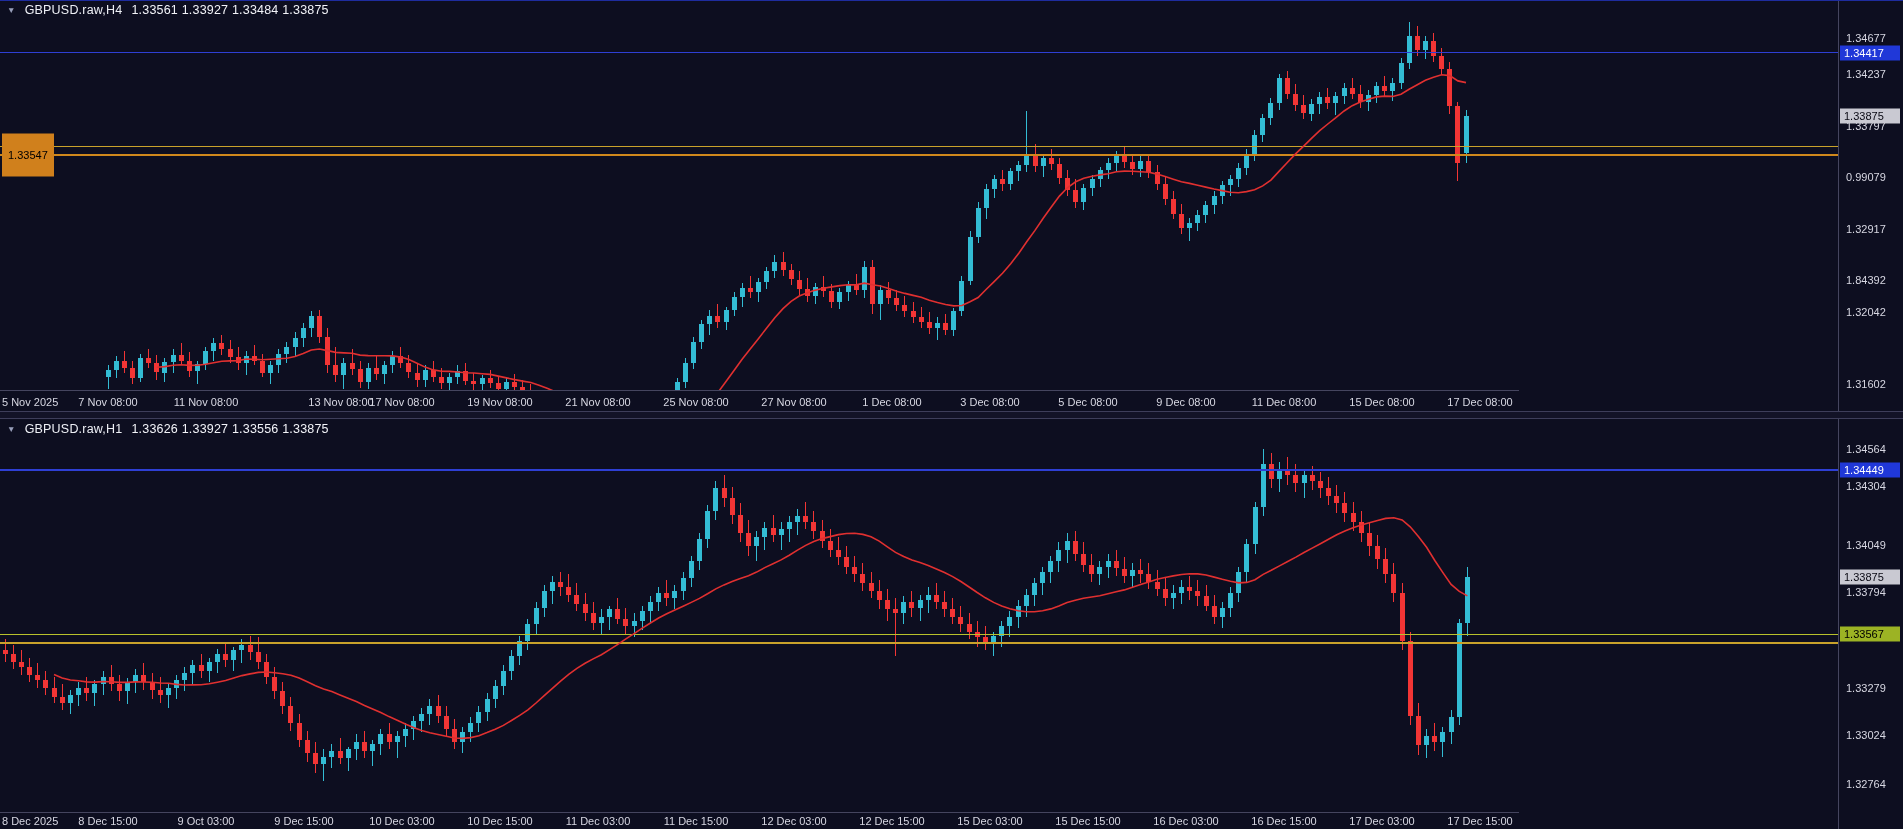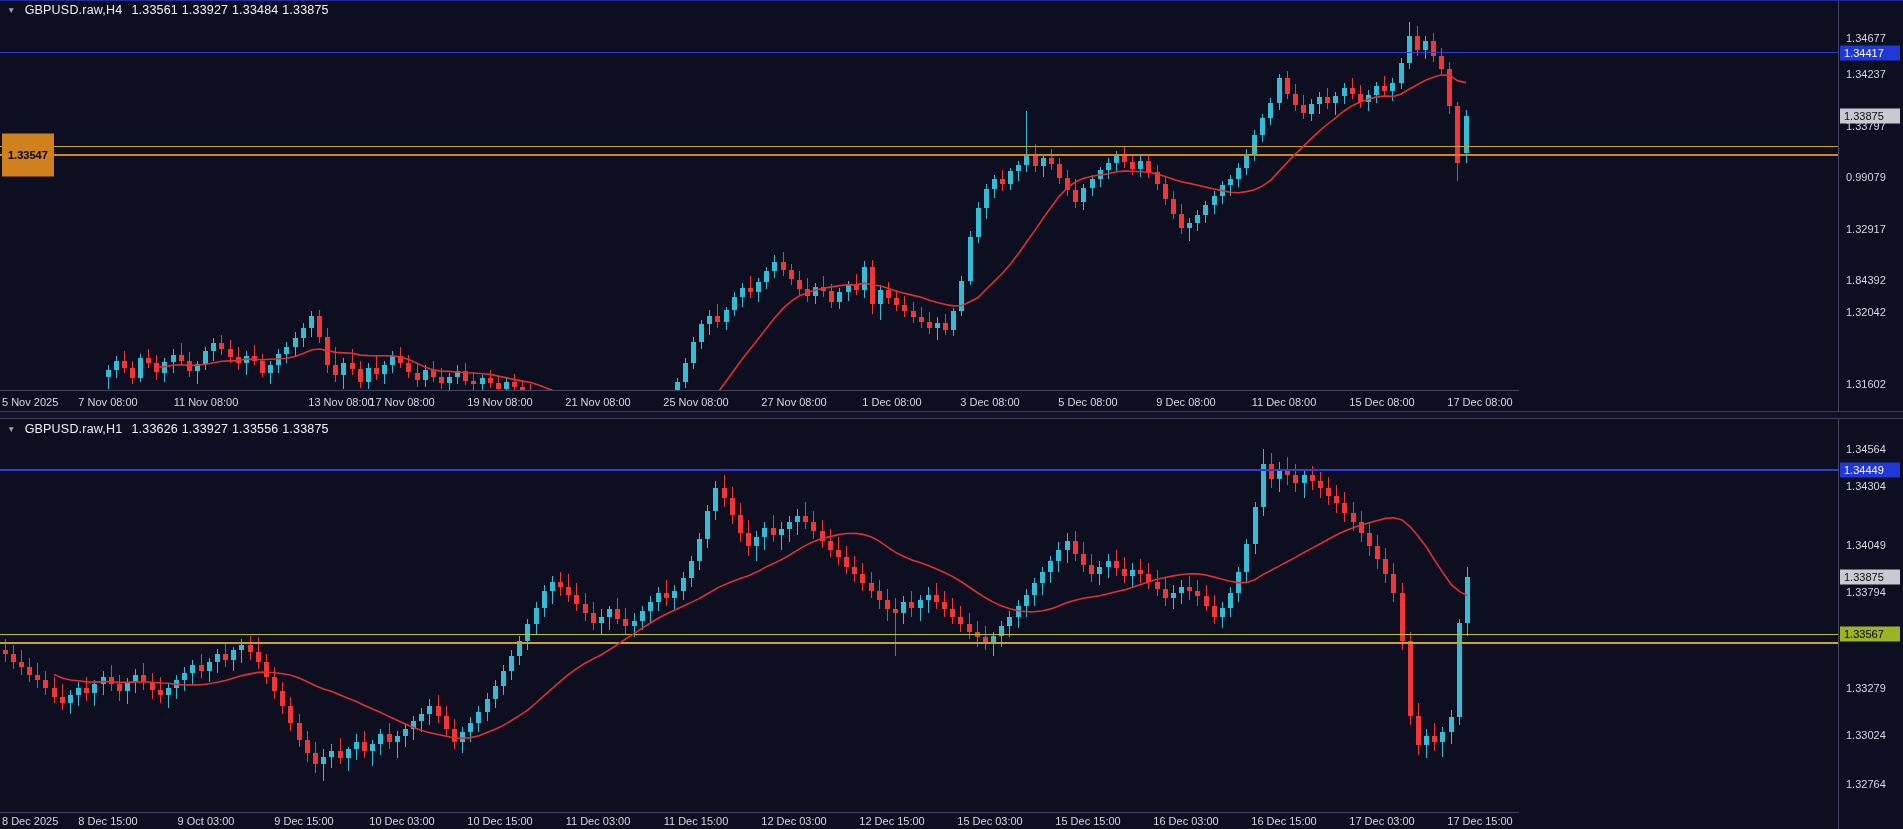--- a/index.html
+++ b/index.html
@@ -10,21 +10,21 @@
   .plot-svg{position:absolute;left:0;top:0;display:block;background:#0d0e20;}
   .chart-title{position:absolute;left:7px;top:3px;z-index:6;display:flex;align-items:center;gap:9px;
                color:#eef0f6;font-size:12.5px;letter-spacing:.2px;}
   .chart-title .tri{font-size:8.5px;color:#99a0bb;cursor:pointer;}
   .chart-title .ohlc{color:#f2f3f8;}
   .axis-col{position:absolute;left:1838px;top:0;width:65px;border-left:1px solid #45455f;box-sizing:border-box;}
   .tick{position:absolute;left:7px;transform:translateY(-50%);color:#d7d7e2;font-size:11px;white-space:nowrap;}
   .badge{position:absolute;left:1px;transform:translateY(-50%);font-size:11px;line-height:13px;
          padding:1px 4px;min-width:52px;z-index:5;white-space:nowrap;}
   .left-badge{position:absolute;left:2px;transform:translateY(-50%);font-size:11px;line-height:13px;
-              padding:15px 6px;z-index:5;white-space:nowrap;font-weight:bold;}
+              padding:15px 6px;z-index:5;white-space:nowrap;}
   .time-strip{position:absolute;left:0;width:1519px;border-top:1px solid #45455f;box-sizing:border-box;}
   .tlabel{position:absolute;color:#d7d7e2;font-size:11px;transform:translateX(-50%);white-space:nowrap;}
   .splitter{position:absolute;left:0;top:411px;width:1903px;height:8px;background:#131327;
             border-top:1px solid #3e3e5a;border-bottom:1px solid #3e3e5a;box-sizing:border-box;cursor:row-resize;}
 </style>
 </head>
 <body>
 
 <div class="terminal">
 

